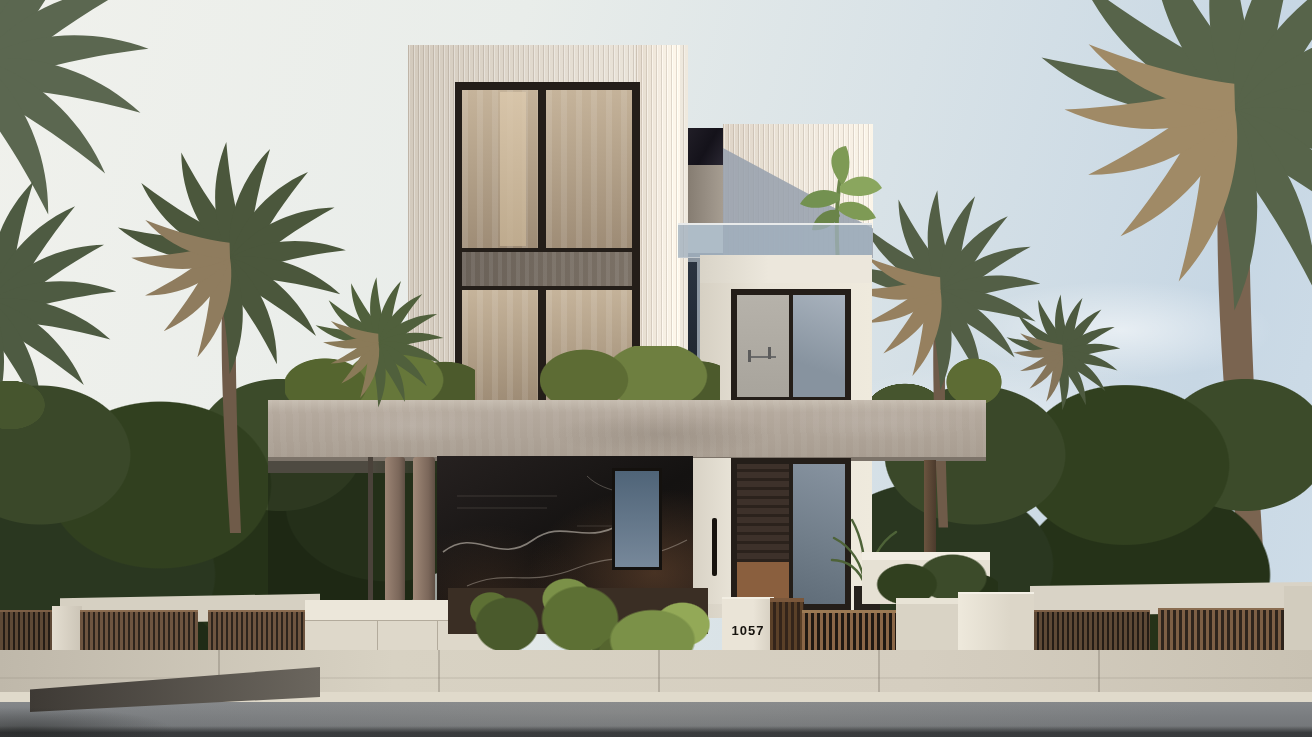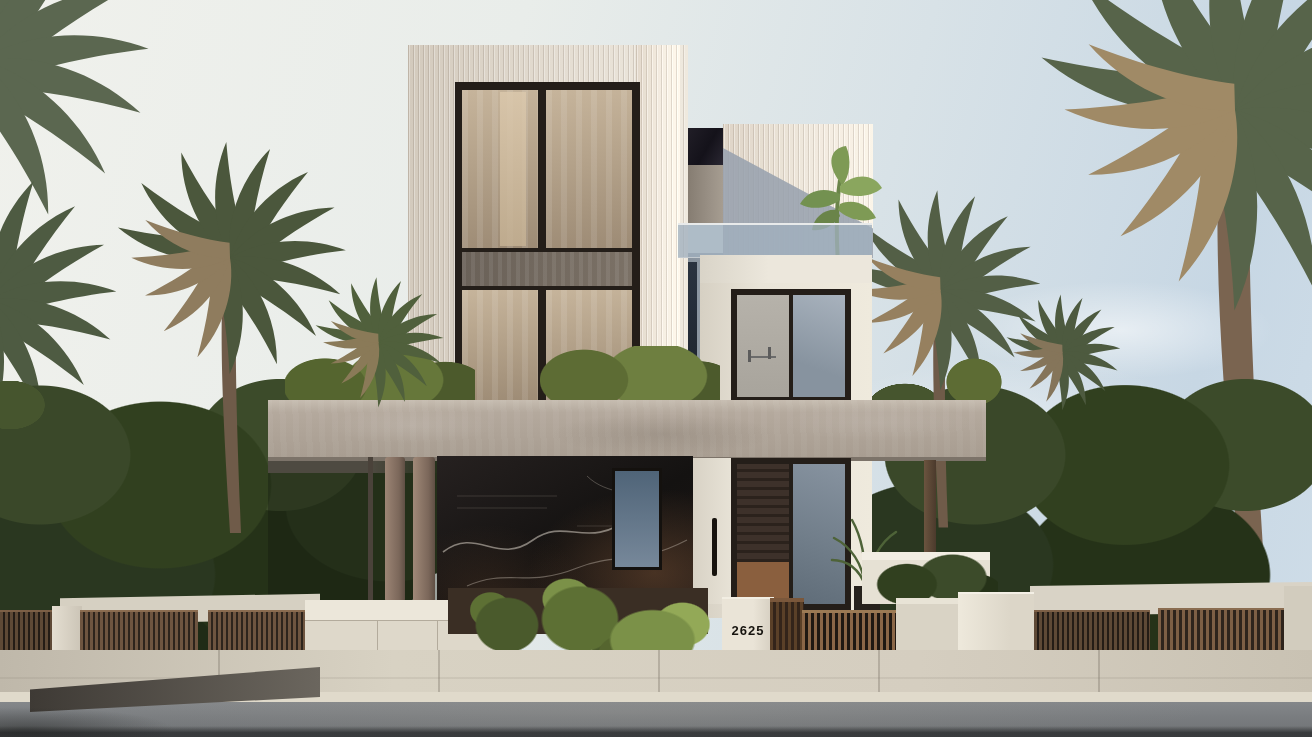--- a/index.html
+++ b/index.html
@@ -223,21 +223,21 @@
   <div class="abs" style="left:515px;top:566px;width:130px;height:118px;background:
     radial-gradient(56px 48px at 50% 45%,#5d7034 66%,transparent 70%),
     radial-gradient(36px 30px at 40% 28%,#7b9148 66%,transparent 70%),
     radial-gradient(30px 26px at 70% 60%,#49592b 66%,transparent 70%);"></div>
   <div class="abs" style="left:585px;top:588px;width:150px;height:104px;background:
     radial-gradient(62px 44px at 45% 50%,#7b9148 66%,transparent 70%),
     radial-gradient(40px 32px at 65% 35%,#93a957 66%,transparent 70%),
     radial-gradient(36px 30px at 25% 65%,#55652f 66%,transparent 70%);"></div>
 
   <div class="abs" style="left:722px;top:597px;width:52px;height:95px;background:linear-gradient(90deg,#eae4d7 60%,#d4cdbf);border-top:2px solid #f2eee3;">
-    <div id="house-number" style="margin-top:24px;">2625</div>
+    <div id="house-number" style="margin-top:24px;">1057</div>
     <div style="position:absolute;left:0;top:66px;width:100%;height:1px;background:#ad9f90;"></div>
   </div>
   <div class="abs" style="left:770px;top:598px;width:34px;height:92px;background:
     linear-gradient(180deg,#7a573b 0 4px, transparent 4px),
     repeating-linear-gradient(90deg,#5a4028 0 3px,#33241a 3px 6px);"></div>
   <div class="abs slats-b" style="left:802px;top:610px;width:96px;height:84px;border-top:3px solid #9c7a54;clip-path:polygon(0 0,100% 0,100% 90%,0 100%);"></div>
 
   <div class="abs" style="left:862px;top:552px;width:128px;height:52px;background:linear-gradient(180deg,#f2eee3 0 8px,#e6e1d4 8px);"></div>
   <div class="abs" style="left:868px;top:548px;width:130px;height:66px;background:
     radial-gradient(44px 30px at 30% 55%,#31401f 66%,transparent 70%),

